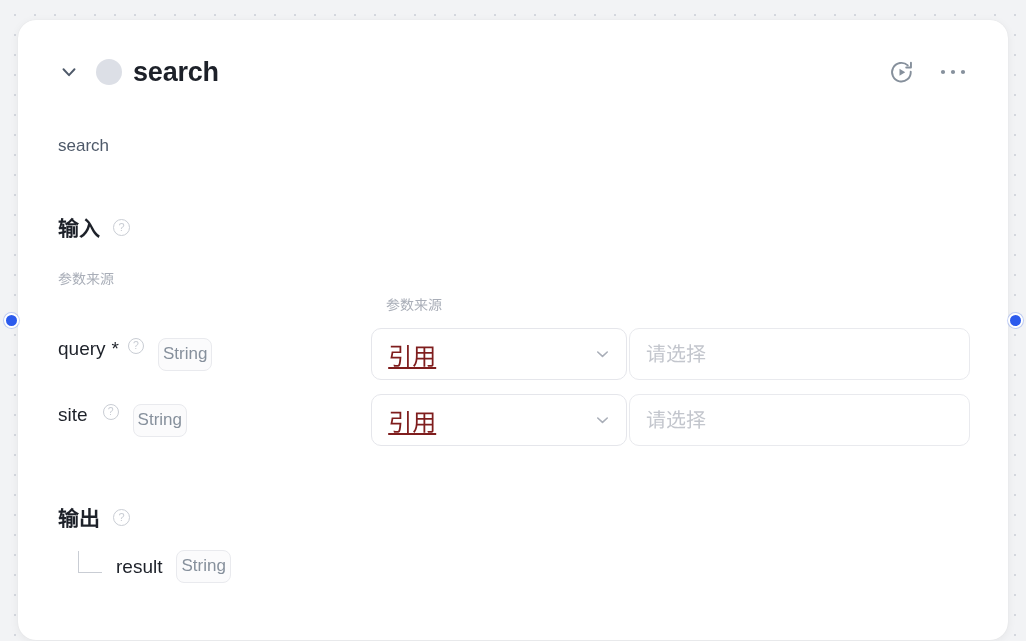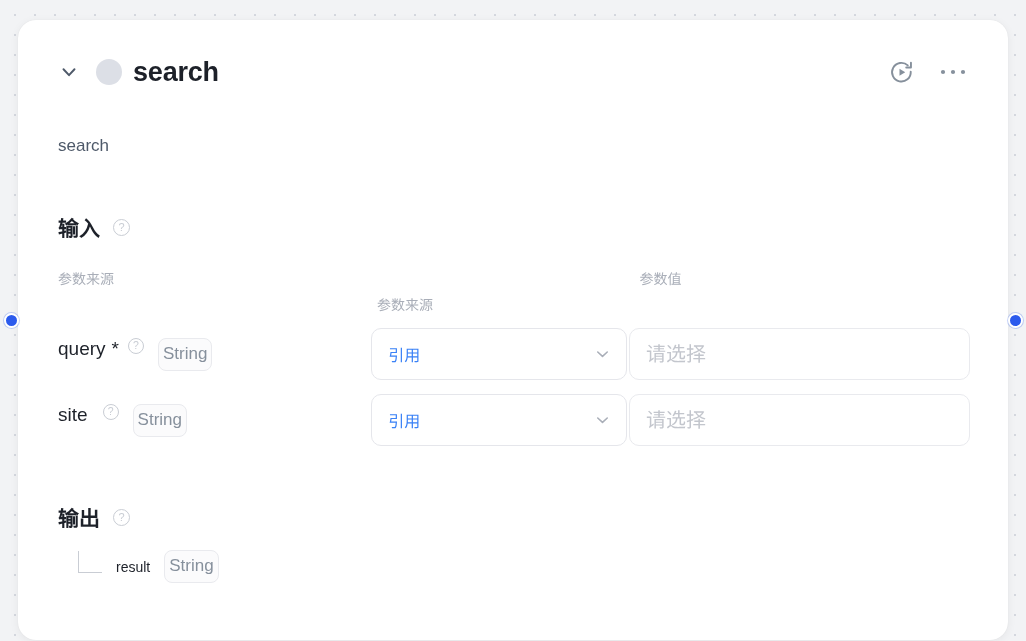--- a/index.html
+++ b/index.html
@@ -203,22 +203,23 @@
     height: 52px;
     border: 1px solid #e5e6eb;
     border-radius: 10px;
     background: #ffffff;
     display: flex;
     align-items: center;
     padding: 0 16px;
     cursor: pointer;
   }
   .select-value {
-    font-size: 16px;
-    color: #3b82f6;
+    font-size: 24px;
+    color: #7f1d1d;
+    text-decoration: underline;
   }
   .select-arrow {
     position: absolute;
     right: 14px;
     top: 50%;
     transform: translateY(-50%);
     color: #a9aeb8;
     display: flex;
   }
 
@@ -251,21 +252,21 @@
     width: 24px;
     height: 22px;
     border-left: 1.6px solid #c9cdd4;
     border-bottom: 1.6px solid #c9cdd4;
     margin-right: 14px;
     margin-bottom: 9px;
     flex: 0 0 auto;
   }
 
   .output-name {
-    font-size: 14px;
+    font-size: 19px;
     color: #1d2129;
   }
 </style>
 </head>
 <body>
 
 <div class="canvas">
 
   <div class="port port-in"></div>
   <div class="port port-out"></div>
@@ -306,21 +307,20 @@
     <div class="node-desc">search</div>
 
     <div class="section-head">
       <span class="section-title">输入</span>
       <span class="help-icon">?</span>
     </div>
 
     <div class="col-headers">
       <span class="col-h c1">参数来源</span>
       <span class="col-h c2">参数来源</span>
-      <span class="col-h c3">参数值</span>
     </div>
 
     <div class="param-row">
       <div class="param-name-cell">
         <span class="param-label">query</span>
         <span class="param-required">*</span>
         <span class="help-icon sm">?</span>
         <span class="type-badge">String</span>
       </div>
 

